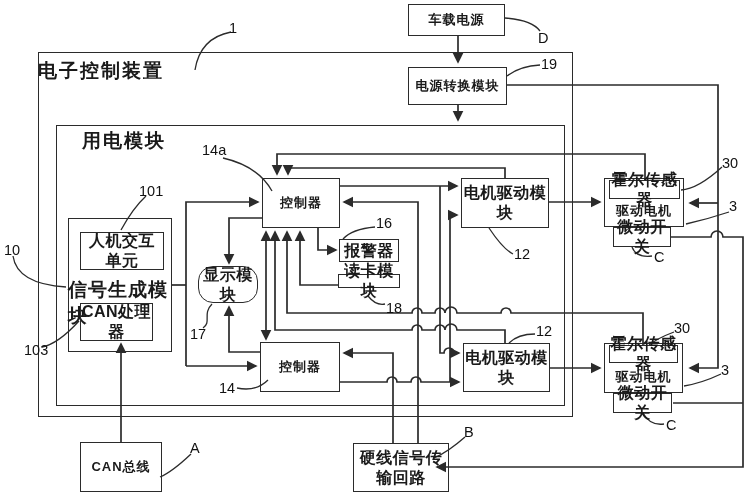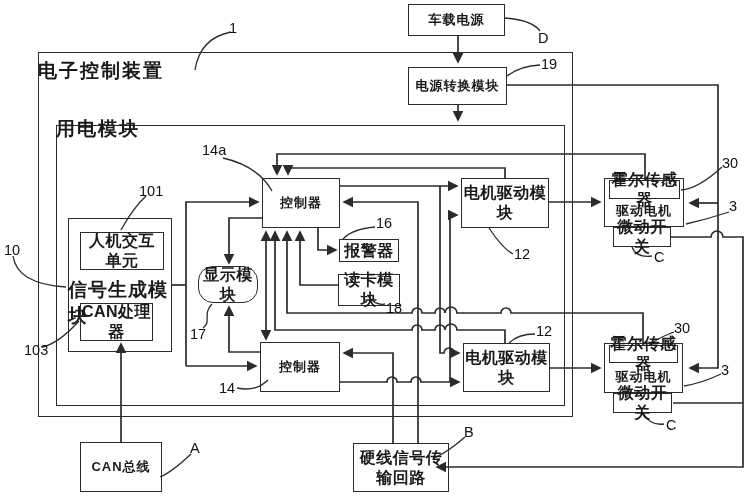--- a/index.html
+++ b/index.html
@@ -100,36 +100,36 @@
       <path d="M721,374 Q702,383 684,386"></path>
       <path d="M664,424 Q650,426 643,413"></path>
       <path d="M191,454 Q172,472 160,477"></path>
       <path d="M465,437 Q448,452 434,458"></path>
     </g>
   </svg>
 
   <div class="box container-box" style="left:38px;top:52px;width:535px;height:365px;"></div>
   <div class="box container-box" style="left:56px;top:125px;width:509px;height:281px;"></div>
   <div class="title" style="left:38px;top:58px;width:535px;">电子控制装置</div>
-  <div class="title" style="left:56px;top:116px;width:551px;">用电模块</div>
+  <div class="title" style="left:56px;top:128px;width:551px;padding-left:26px;">用电模块</div>
 
   <div class="box" style="left:408px;top:4px;width:97px;height:32px;">车载电源</div>
   <div class="box" style="left:408px;top:67px;width:99px;height:38px;text-align:center;">电源转换模块</div>
 
   <div class="box" style="left:262px;top:178px;width:78px;height:50px;">控制器</div>
   <div class="box" style="left:260px;top:342px;width:80px;height:50px;">控制器</div>
 
   <div class="box" style="left:68px;top:218px;width:104px;height:134px;"></div>
   <div class="title sm" style="left:68px;top:277px;width:104px;letter-spacing:1px;">信号生成模块</div>
   <div class="box sm" style="left:80px;top:232px;width:84px;height:38px;">人机交互单元</div>
   <div class="box sm" style="left:80px;top:303px;width:73px;height:38px;">CAN处理器</div>
 
   <div class="box sm" style="left:198px;top:266px;width:60px;height:37px;border-radius:15px;">显示模块</div>
   <div class="box sm" style="left:339px;top:239px;width:60px;height:23px;">报警器</div>
-  <div class="box sm" style="left:338px;top:274px;width:62px;height:32px;">读卡模块</div>
+  <div class="box sm" style="left:338px;top:274px;width:62px;height:14px;">读卡模块</div>
 
   <div class="box sm" style="left:461px;top:178px;width:88px;height:50px;">电机驱动模块</div>
   <div class="box sm" style="left:463px;top:343px;width:87px;height:49px;">电机驱动模块</div>
 
   <div class="box" style="left:604px;top:178px;width:80px;height:49px;">
     <span class="motor-label" style="top:24px;">驱动电机</span>
   </div>
   <div class="box sm" style="left:609px;top:180px;width:71px;height:19px;">霍尔传感器</div>
   <div class="box sm" style="left:613px;top:227px;width:58px;height:20px;">微动开关</div>
 

